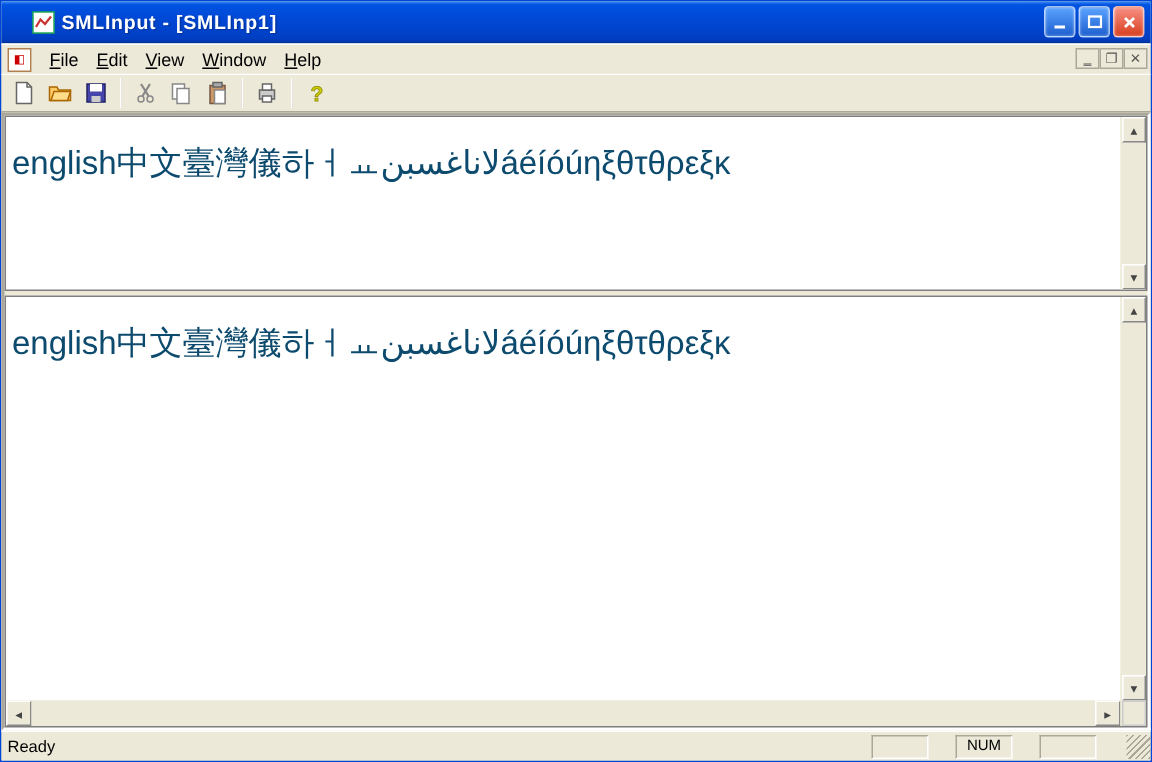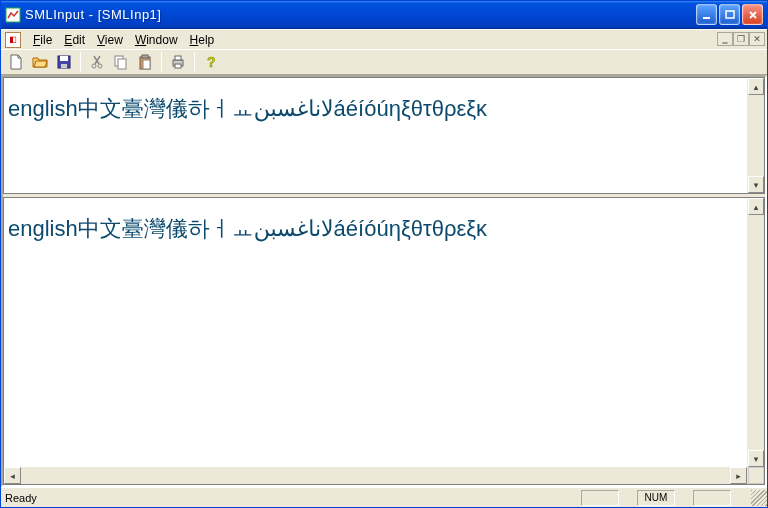--- a/index.html
+++ b/index.html
@@ -7,22 +7,22 @@
 .window {
   width: 768px; height: 508px;
   border: 1px solid #0046d5;
   background: #ece9d8;
   display: flex; flex-direction: column;
 }
 .titlebar {
   height: 28px;
   background: linear-gradient(to bottom, #3b8af4 0%, #0053e1 8%, #0049d6 40%, #003fc5 88%, #0039b0 100%);
   display: flex; align-items: center;
-  color: white; font-weight: normal; font-size: 13px;
-  padding-left: 4px;
+  color: white; font-weight: bold; font-size: 13px;
+  padding-left: 20px;
   border-bottom: 1px solid #003399;
 }
 .titlebar .appicon {
   width: 16px; height: 16px; margin-right: 4px;
   display: inline-flex; align-items: center; justify-content: center;
 }
 .titlebar .title { flex: 1; text-shadow: 1px 1px 1px rgba(0,0,0,0.25); font-family: "Tahoma","SimSun", sans-serif; letter-spacing: 0.5px; }
 .titlebar .winbtns { display: flex; gap: 2px; margin-right: 4px; }
 .titlebar .winbtn {
   width: 21px; height: 21px; border-radius: 3px;

